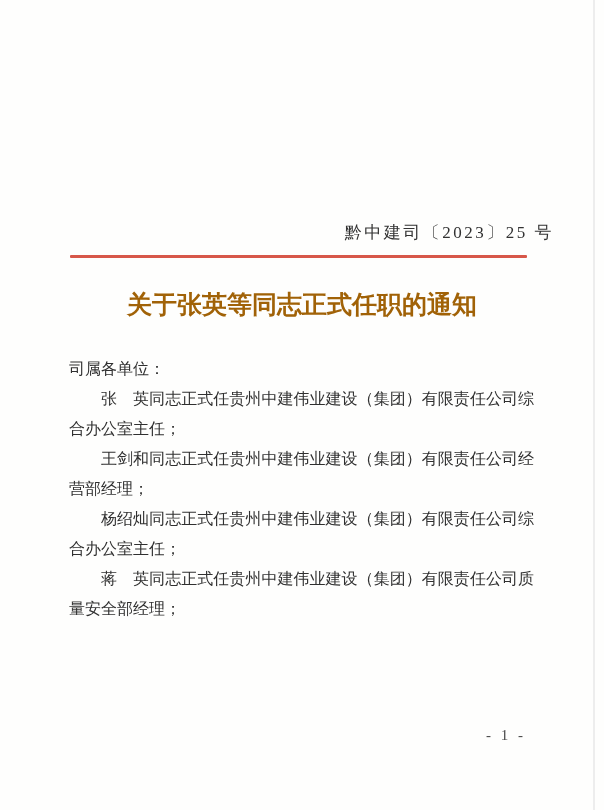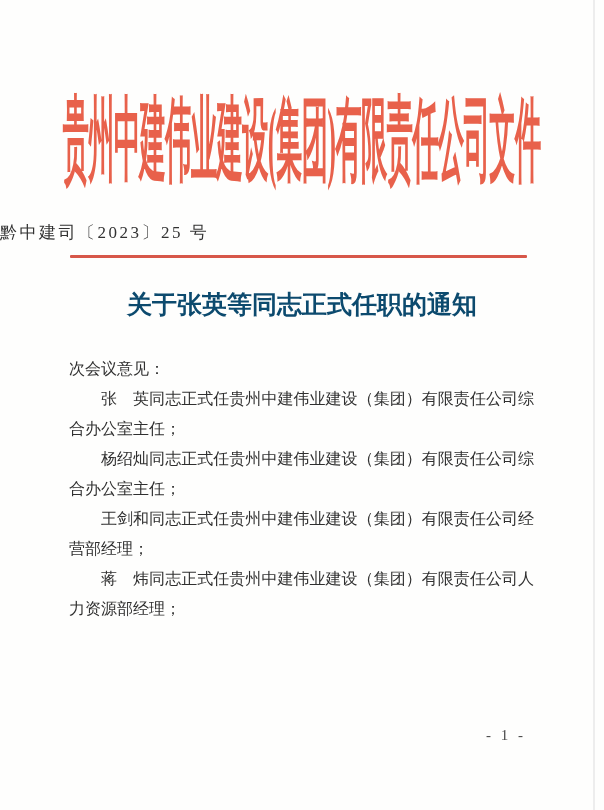--- a/index.html
+++ b/index.html
@@ -44,21 +44,21 @@
     color: var(--letterhead-red, #e8614b);
     transform: scaleX(0.285);
     transform-origin: 50% 50%;
     letter-spacing: -2px;
   }
   .doc-number {
     position: absolute;
     top: 221px;
     left: 0;
     width: 554px;
-    text-align: left;
+    text-align: right;
     font-size: 17px;
     line-height: 24px;
     letter-spacing: 2.5px;
     color: #323232;
   }
   .red-rule {
     position: absolute;
     top: 255px;
     left: 70px;
     width: 457px;
@@ -69,21 +69,21 @@
   .subject {
     position: absolute;
     top: 289px;
     left: 0;
     width: 604px;
     margin: 0;
     text-align: center;
     font-size: 25px;
     line-height: 32px;
     font-weight: bold;
-    color: #0c4a6e;
+    color: #a16207;
   }
   .body-text {
     position: absolute;
     top: 354px;
     left: 69px;
     width: 465px;
     font-size: 16px;
     line-height: 30px;
     color: #303030;
     text-align: justify;
@@ -103,35 +103,32 @@
     letter-spacing: 3px;
     color: #4a4a4a;
     white-space: pre;
   }
 </style>
 </head>
 <body>
 
 <div class="page">
 
-  <div class="letterhead">
-    <span class="letterhead-text">贵州中建伟业建设(集团)有限责任公司文件</span>
-  </div>
 
   <div class="doc-number">黔中建司〔2023〕25 号</div>
 
   <div class="red-rule"></div>
 
   <h1 class="subject">关于张英等同志正式任职的通知</h1>
 
   <div class="body-text">
-    <p class="salutation">次会议意见：</p>
+    <p class="salutation">司属各单位：</p>
     <p class="para">张　英同志正式任贵州中建伟业建设（集团）有限责任公司综合办公室主任；</p>
+    <p class="para">王剑和同志正式任贵州中建伟业建设（集团）有限责任公司经营部经理；</p>
     <p class="para">杨绍灿同志正式任贵州中建伟业建设（集团）有限责任公司综合办公室主任；</p>
-    <p class="para">王剑和同志正式任贵州中建伟业建设（集团）有限责任公司经营部经理；</p>
-    <p class="para">蒋　炜同志正式任贵州中建伟业建设（集团）有限责任公司人力资源部经理；</p>
+    <p class="para">蒋　英同志正式任贵州中建伟业建设（集团）有限责任公司质量安全部经理；</p>
   </div>
 
   <div class="page-number">- 1 -</div>
 
   <div class="scan-edge"></div>
 
 </div>
 
 </body></html>

